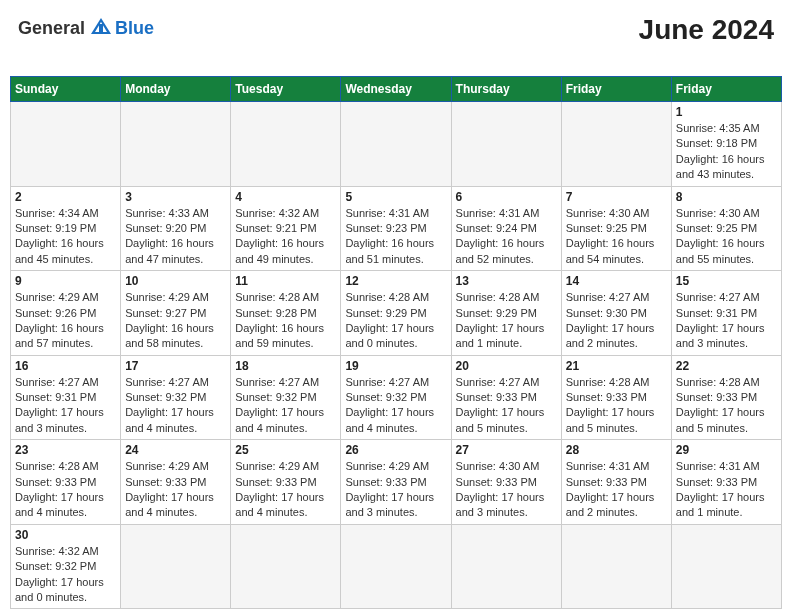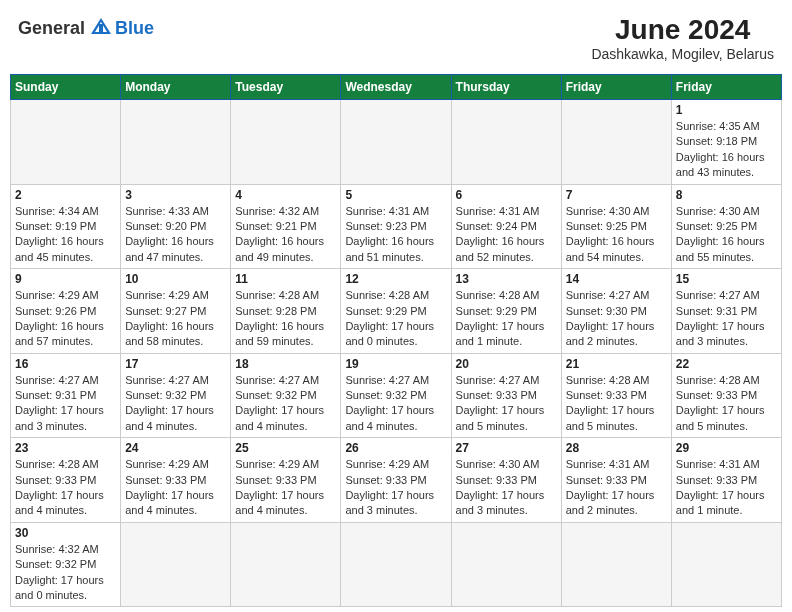--- a/index.html
+++ b/index.html
@@ -7,21 +7,21 @@
       font-family: Arial, sans-serif;
       background: #fff;
       width: 792px;
       min-height: 612px;
       padding: 10px;
     }
     .header-area {
       display: flex;
       justify-content: space-between;
       align-items: flex-start;
-      margin-bottom: 8px;
+      margin-bottom: 26px;
       padding: 4px 8px;
       gap: 32px;
     }
     .logo {
       display: flex;
       align-items: center;
       gap: 0;
     }
     .logo-text-general {
       font-size: 18px;
@@ -32,21 +32,21 @@
       font-size: 18px;
       font-weight: bold;
       color: #1a6fc4;
     }
     .logo-icon {
       width: 28px;
       height: 28px;
       margin-left: 2px;
     }
     .title-area {
-      text-align: center;
+      text-align: right;
     }
     .month-year {
       font-size: 28px;
       font-weight: bold;
       color: #222;
     }
     .location {
       font-size: 14px;
       color: #333;
     }
@@ -98,21 +98,20 @@
     <span class="logo-text-general">General</span>
     <svg class="logo-icon" viewBox="0 0 28 28" xmlns="http://www.w3.org/2000/svg">
       <polygon points="14,4 24,20 4,20" fill="#1a6fc4"></polygon>
       <polygon points="14,8 20,18 8,18" fill="#fff"></polygon>
       <rect x="12" y="10" width="4" height="8" fill="#1a6fc4"></rect>
     </svg>
     <span class="logo-text-blue">Blue</span>
   </div>
   <div class="title-area">
     <div class="month-year">June 2024</div>
-    <div class="location">Dashkawka, Mogilev, Belarus</div>
   </div>
 </div>
 
 <table class="calendar">
   <thead>
     <tr>
     <th>Sunday</th>
         <th>Monday</th>
         <th>Tuesday</th>
         <th>Wednesday</th>

